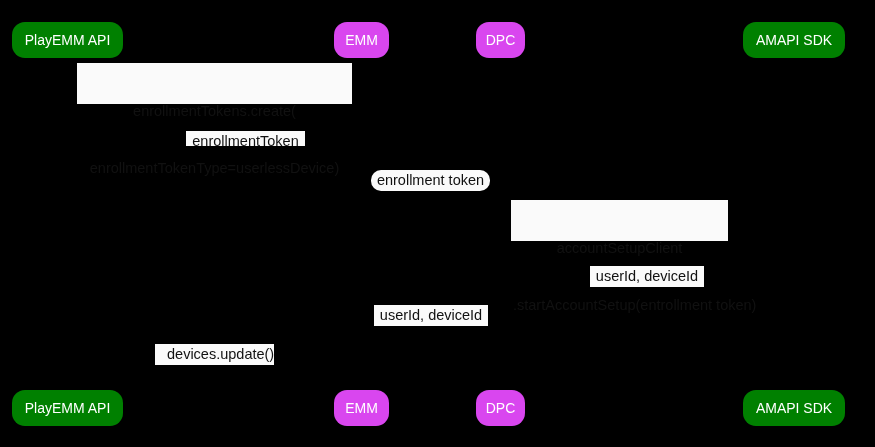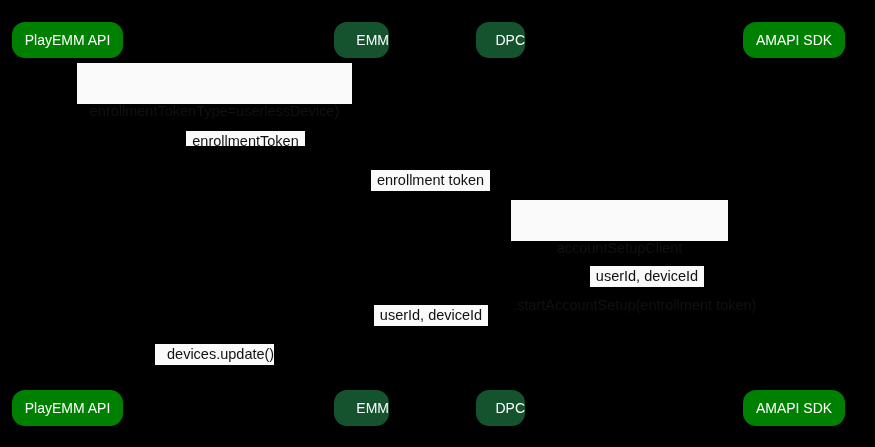--- a/index.html
+++ b/index.html
@@ -21,21 +21,21 @@
     align-items: center;
     justify-content: center;
     color: #ffffff;
     font-size: 14px;
     line-height: 1;
     white-space: nowrap;
     box-sizing: border-box;
     border-radius: 13px;
   }
   .participant.green { background: #008000; }
-  .participant.blue  { background: #14532d; justify-content: flex-end; }
+  .participant.blue  { background: #d946ef; }
 
   .lifeline {
     position: absolute;
     width: 1px;
     background: #000000;
   }
 
   .msg-label {
     position: absolute;
     background: #fafafa;
@@ -81,28 +81,29 @@
 
   <div class="msg-arrow" style="left:67px; top:105px; width:294px;"></div>
   <div class="msg-arrow" style="left:67px; top:153px; width:294px;"></div>
   <div class="msg-arrow" style="left:361px; top:192px; width:139px;"></div>
   <div class="msg-arrow" style="left:500px; top:242px; width:293px;"></div>
   <div class="msg-arrow" style="left:500px; top:288px; width:293px;"></div>
   <div class="msg-arrow" style="left:361px; top:327px; width:139px;"></div>
   <div class="msg-arrow" style="left:67px; top:366px; width:294px;"></div>
 
   <div class="msg-label" style="left:77px; top:63px; width:275px; height:41px;">
+    <div>enrollmentTokens.create(</div>
     <div>enrollmentTokenType=userlessDevice)</div>
   </div>
 
   <div class="msg-label single" style="left:155px; top:131px; width:119px; height:15px; line-height:19px;margin-left:31px;">
     <span>enrollmentToken</span>
   </div>
 
-  <div class="msg-label single" style="left:371px; top:170px; width:119px; height:21px; line-height:19px;">
+  <div class="msg-label single" style="left:371px; top:170px; width:119px; height:21px; line-height:19px;border-radius:10px;">
     <span>enrollment token</span>
   </div>
 
   <div class="msg-label" style="left:511px; top:200px; width:217px; height:41px;">
     <div>accountSetupClient</div>
     <div>.startAccountSetup(entrollment token)</div>
   </div>
 
   <div class="msg-label single" style="left:590px; top:266px; width:114px; height:21px; line-height:19px;">
     <span>userId, deviceId</span>

